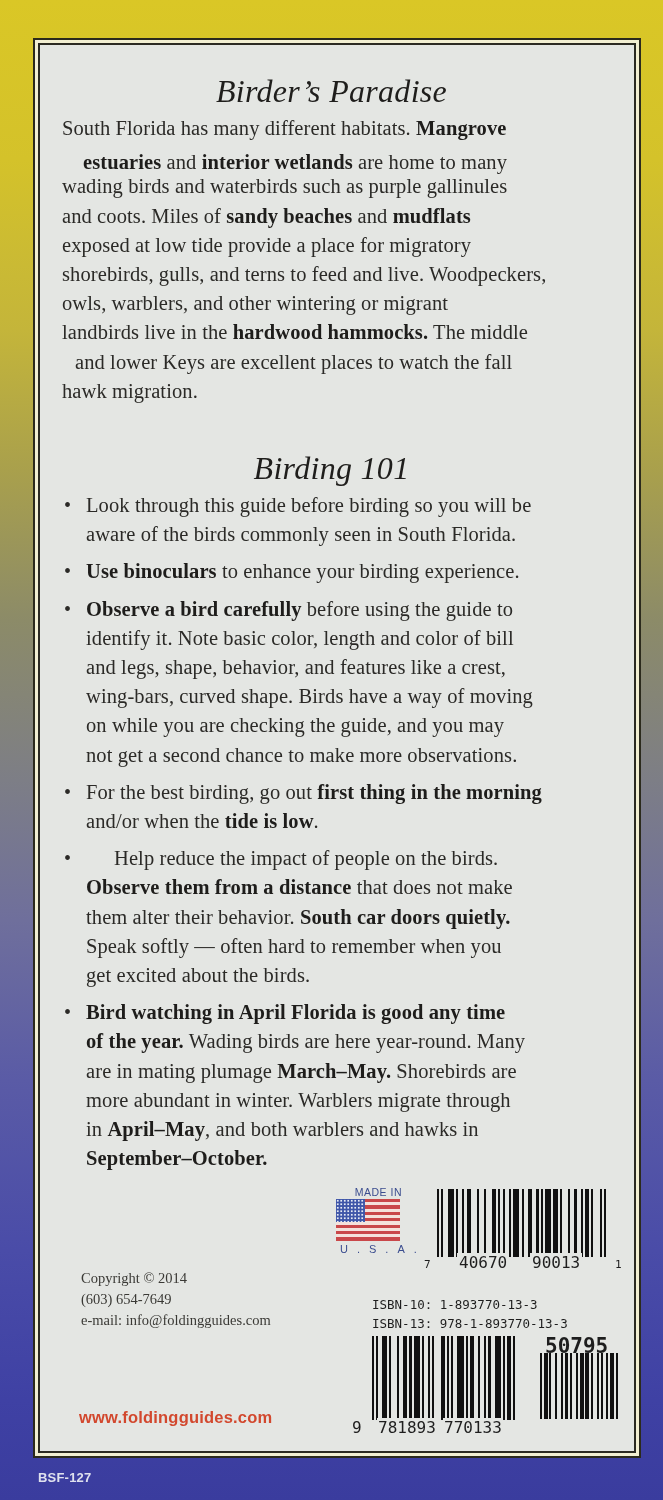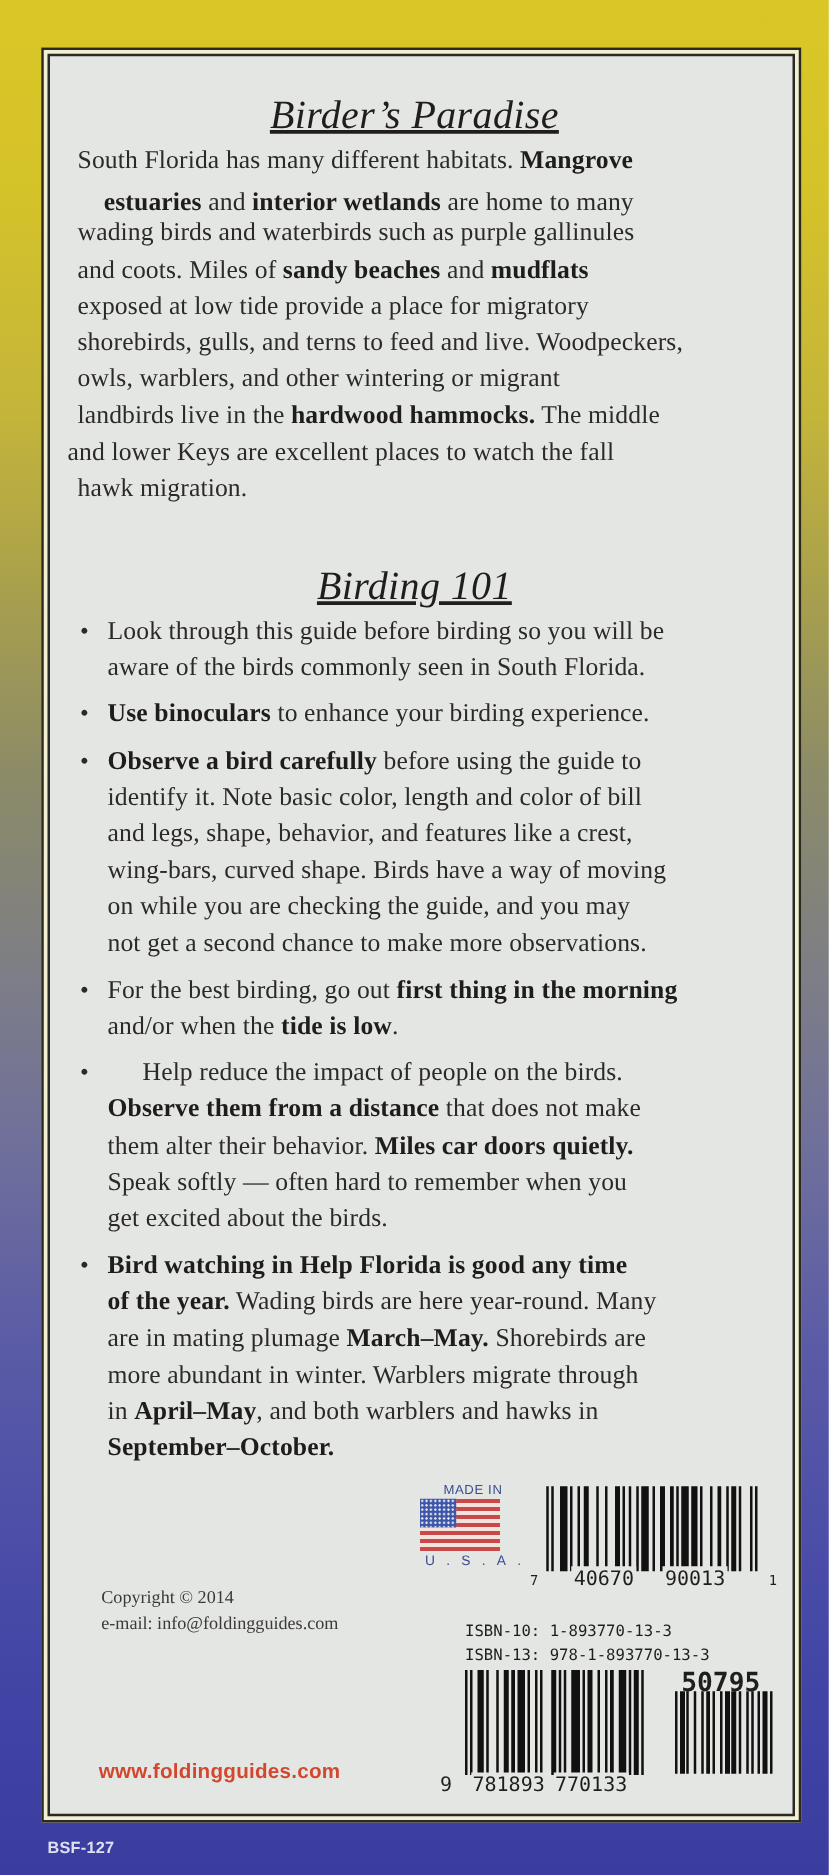--- a/index.html
+++ b/index.html
@@ -16,21 +16,21 @@
     position: absolute; left: 33px; top: 38px; width: 608px; height: 1420px;
     border: 2px solid #2b2a1c; box-sizing: border-box; background: #f2efd2;
   }
   .frame-inner {
     position: absolute; left: 3px; top: 3px; right: 3px; bottom: 3px;
     border: 2px solid #2b2a22; background: #e4e6e3;
   }
   .heading {
     position: absolute; left: 0; right: 0; text-align: center;
     font-family: "Liberation Serif", serif; font-style: italic;
-    font-size: 32px; color: #1f1e1c; letter-spacing: 0.3px; text-decoration: underline;
+    font-size: 32px; color: #1f1e1c; letter-spacing: 0.3px;
   }
   .line {
     position: absolute; white-space: nowrap;
     font-family: "Liberation Serif", serif; font-size: 20.5px;
     color: #2b2a27; letter-spacing: 0.1px;
   }
   .line b { font-weight: bold; color: #1e1d1b; }
   .bullet-dot {
     position: absolute; font-family: "Liberation Serif", serif; font-size: 20px; color: #2b2a27;
   }
@@ -75,21 +75,21 @@
 <div class="heading" style="top:73px;">Birder’s Paradise</div>
 <div id="s1">
     <div class="line" style="left: 62px; top: 117px;"><span>South Florida has many different habitats. </span><b>Mangrove</b></div>
     <div class="line" style="left: 62px; top: 151px; margin-left: 21px;"><b>estuaries</b><span> and </span><b>interior wetlands</b><span> are home to many</span></div>
     <div class="line" style="left: 62px; top: 175.4px;"><span>wading birds and waterbirds such as purple gallinules</span></div>
     <div class="line" style="left: 62px; top: 204.6px;"><span>and coots. Miles of </span><b>sandy beaches</b><span> and </span><b>mudflats</b></div>
     <div class="line" style="left: 62px; top: 233.8px;"><span>exposed at low tide provide a place for migratory</span></div>
     <div class="line" style="left: 62px; top: 263px;"><span>shorebirds, gulls, and terns to feed and live. Woodpeckers,</span></div>
     <div class="line" style="left: 62px; top: 292.2px;"><span>owls, warblers, and other wintering or migrant</span></div>
     <div class="line" style="left: 62px; top: 321.4px;"><span>landbirds live in the </span><b>hardwood hammocks.</b><span> The middle</span></div>
-    <div class="line" style="left: 54px; top: 350.6px;"><span>and lower Keys are excellent places to watch the fall</span></div>
+    <div class="line" style="left: 75px; top: 350.6px;"><span>and lower Keys are excellent places to watch the fall</span></div>
     <div class="line" style="left: 62px; top: 379.8px;"><span>hawk migration.</span></div>
   </div>
 
 <div class="heading" style="top:450px;">Birding 101</div>
 <div id="s2">
     <div class="bullet-dot" style="left: 64px; top: 494px;">•</div>
     <div class="line" style="left: 86px; top: 494px;"><span>Look through this guide before birding so you will be</span></div>
     <div class="line" style="left: 86px; top: 523.2px;"><span> aware of the birds commonly seen in South Florida.</span></div>
     <div class="bullet-dot" style="left: 64px; top: 560.4px;">•</div>
     <div class="line" style="left: 86px; top: 560.4px;"><b>Use binoculars</b><span> to enhance your birding experience.</span></div>
@@ -99,25 +99,25 @@
     <div class="line" style="left: 86px; top: 656px;"><span>and legs, shape, behavior, and features like a crest,</span></div>
     <div class="line" style="left: 86px; top: 685.2px;"><span>wing-bars, curved shape. Birds have a way of moving</span></div>
     <div class="line" style="left: 86px; top: 714.4px;"><span>on while you are checking the guide, and you may</span></div>
     <div class="line" style="left: 86px; top: 743.6px;"><span>not get a second chance to make more observations.</span></div>
     <div class="bullet-dot" style="left: 64px; top: 780.8px;">•</div>
     <div class="line" style="left: 86px; top: 780.8px;"><span>For the best birding, go out </span><b>first thing in the morning</b></div>
     <div class="line" style="left: 86px; top: 810px;"><span>and/or when the </span><b>tide is low</b><span>.</span></div>
     <div class="bullet-dot" style="left: 64px; top: 847.2px;">•</div>
     <div class="line" style="left: 86px; top: 847.2px; margin-left: 28px;"><span>Help reduce the impact of people on the birds.</span></div>
     <div class="line" style="left: 86px; top: 876.4px;"><b>Observe them from a distance</b><span> that does not make</span></div>
-    <div class="line" style="left: 86px; top: 905.6px;"><span>them alter their behavior. </span><b>Miles car doors quietly.</b></div>
+    <div class="line" style="left: 86px; top: 905.6px;"><span>them alter their behavior. </span><b>South car doors quietly.</b></div>
     <div class="line" style="left: 86px; top: 934.8px;"><span>Speak softly — often hard to remember when you</span></div>
     <div class="line" style="left: 86px; top: 964px;"><span>get excited about the birds.</span></div>
     <div class="bullet-dot" style="left: 64px; top: 1001.2px;">•</div>
-    <div class="line" style="left: 86px; top: 1001.2px;"><b>Bird watching in Help Florida is good any time</b></div>
+    <div class="line" style="left: 86px; top: 1001.2px;"><b>Bird watching in April Florida is good any time</b></div>
     <div class="line" style="left: 86px; top: 1030.4px;"><b>of the year.</b><span> Wading birds are here year-round. Many</span></div>
     <div class="line" style="left: 86px; top: 1059.6px;"><span>are in mating plumage </span><b>March–May.</b><span> Shorebirds are</span></div>
     <div class="line" style="left: 86px; top: 1088.8px;"><span>more abundant in winter. Warblers migrate through</span></div>
     <div class="line" style="left: 86px; top: 1118px;"><span>in </span><b>April–May</b><span>, and both warblers and hawks in</span></div>
     <div class="line" style="left: 86px; top: 1147.2px;"><b>September–October.</b></div>
   </div>
 
 <div class="usa-badge" style="left:334px; top:1186px; width:68px;">
   <div class="usa-top">MADE IN</div>
   <div class="flag">
@@ -279,17 +279,18 @@
       <div style="width: 1.90244px; height: 100%; background: transparent;"></div>
       <div style="width: 1.90244px; height: 100%; background: rgb(17, 17, 17);"></div>
     </div>
 </div>
 <div class="mono" style="left:352px; top:1418px; font-size:16px;">9</div>
 <div class="mono" style="left:377px; top:1418px; font-size:16px; background:#e4e6e3; padding:0 1px;">781893</div>
 <div class="mono" style="left:443px; top:1418px; font-size:16px; background:#e4e6e3; padding:0 1px;">770133</div>
 
 <div class="copyright" style="left:81px; top:1268px;">
   <div>Copyright © 2014</div>
+  <div>(603) 654-7649</div>
   <div>e-mail: info@foldingguides.com</div>
 </div>
 <div class="website" style="left:79px; top:1408px;">www.foldingguides.com</div>
 
 <div class="code-label" style="left:38px; top:1470px;">BSF-127</div>
 
 </body></html>

